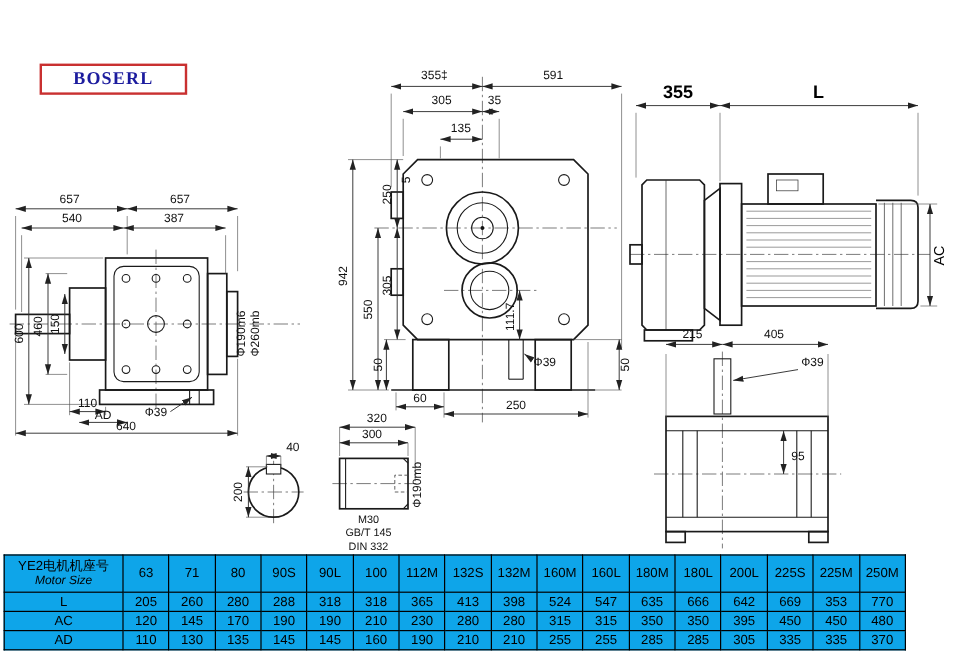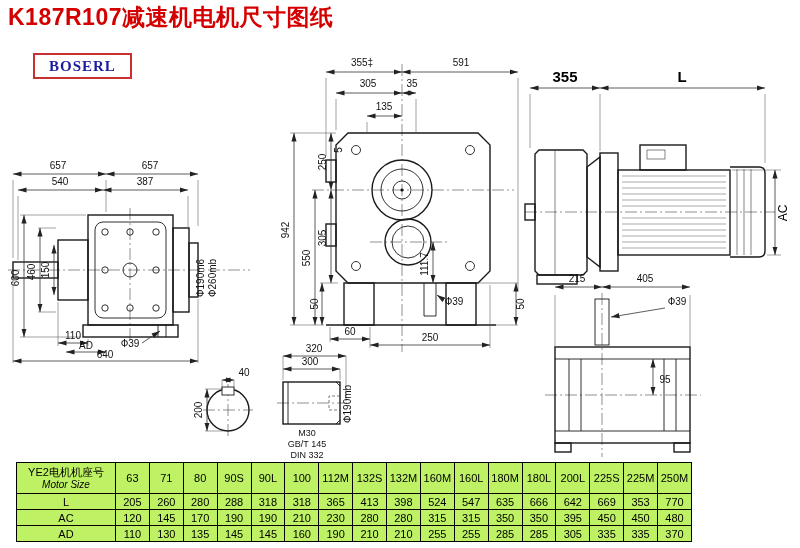--- a/index.html
+++ b/index.html
@@ -1,21 +1,21 @@
 <!DOCTYPE html>
 <html><head>
 <meta charset="utf-8">
 <style>
   html,body { margin:0; padding:0; background:#ffffff; }
   .sheet { position:relative; width:800px; height:548px; background:#fff;
            font-family:"Liberation Sans",sans-serif; overflow:hidden; }
   .title { position:absolute; left:8px; top:2px; margin:0; font-size:23px;
            font-weight:bold; color:#d40000; letter-spacing:0.5px; }
   .logo  { position:absolute; left:33px; top:53px; border:2px solid #c93030;
-           padding:2px 14px; background:#fff; }
+           padding:2px 26px; background:#fff; }
   .logo span { font-family:"Liberation Serif",serif; font-weight:bold;
            font-size:15px; color:#1c1c9e; letter-spacing:1px; }
   svg.view { position:absolute; overflow:visible; }
   #left-view   { left:8px;   top:140px; }
   #front-view  { left:278px; top:50px;  }
   #right-view  { left:525px; top:55px;  }
   #detail-view { left:195px; top:344px; }
 
   
   .out  { fill:none; stroke:#1a1a1a; stroke-width:1.4; }
@@ -26,36 +26,35 @@
   .ext  { fill:none; stroke:#555;    stroke-width:0.55; }
   .cl   { fill:none; stroke:#555;    stroke-width:0.65; stroke-dasharray:12 3 2 3; }
   .dash { fill:none; stroke:#444;    stroke-width:0.7; stroke-dasharray:3 2; }
   text  { text-anchor:middle; }
   .dt   { font-family:"Liberation Sans",sans-serif; font-size:10px; fill:#111; }
   .dts  { font-family:"Liberation Sans",sans-serif; font-size:9px;  fill:#111; }
   .dtm  { font-family:"Liberation Sans",sans-serif; font-size:12px; fill:#000; }
   .dtb  { font-family:"Liberation Sans",sans-serif; font-size:15px; font-weight:bold; fill:#000; }
 
   
-  .dim-table { position:absolute; left:16px; top:462px; width:676px;
-               border-collapse:collapse; table-layout:fixed; background:#bef264; }
+  .dim-table { position:absolute; left:3px; top:462px; width:752px;
+               border-collapse:collapse; table-layout:fixed; background:#0ea5e9; }
   .dim-table th, .dim-table td { border:1px solid #000; font-size:11px;
                font-weight:normal; text-align:center; padding:0; height:15px;
                color:#000; overflow:hidden; white-space:nowrap; }
   .dim-table thead th { height:30px; }
   .dim-table th.first { width:98px; }
   .dim-table .cn { font-size:11px; line-height:13px; }
   .dim-table .en { font-size:10px; line-height:12px;font-style:italic; }
 </style>
 </head>
 <body>
 
 <div class="sheet">
 
-  <h1 class="title">K187R107减速机电机尺寸图纸</h1>
   <div class="logo">
     <span>BOSERL</span>
   </div>
 
   <svg id="left-view" class="view" width="245" height="230" viewBox="0 0 245 230">
     <defs>
       <marker id="arr" markerWidth="9" markerHeight="6" refX="8.5" refY="3" orient="auto-start-reverse" markerUnits="userSpaceOnUse">
         <path d="M0,0.4 L8.5,3 L0,5.6 Z" fill="#222"></path>
       </marker>
     </defs>

